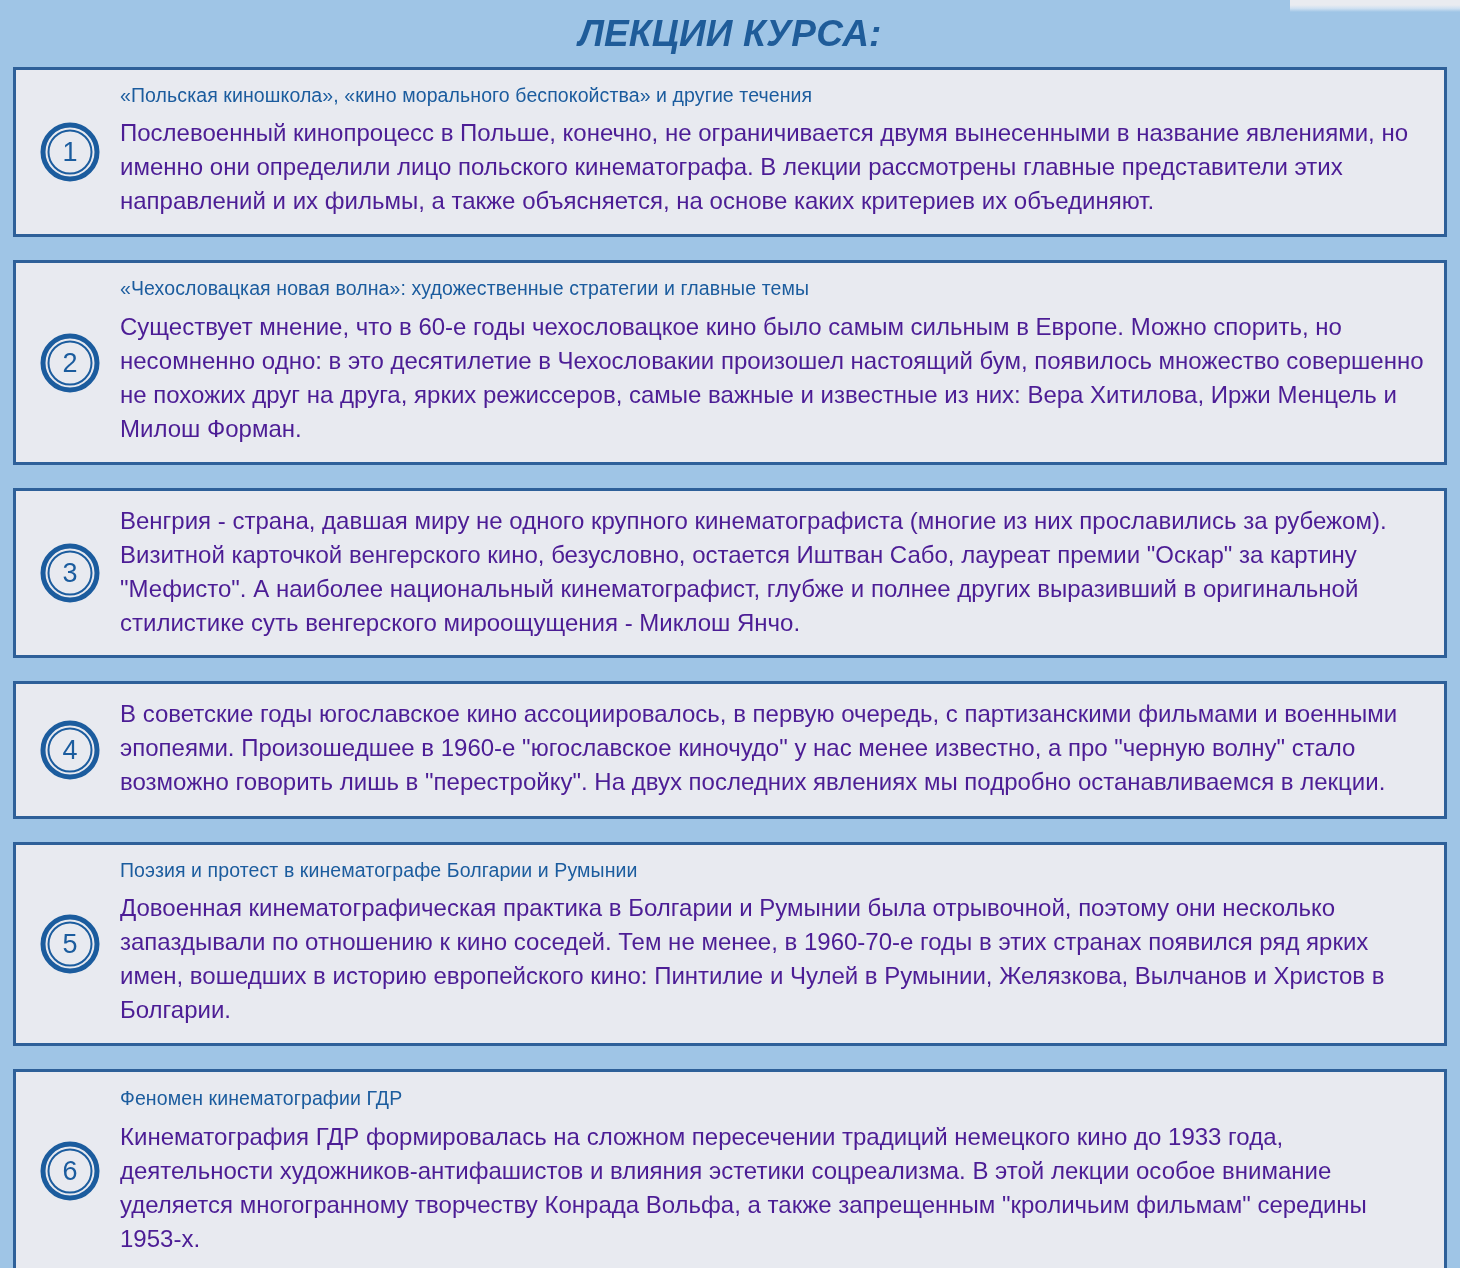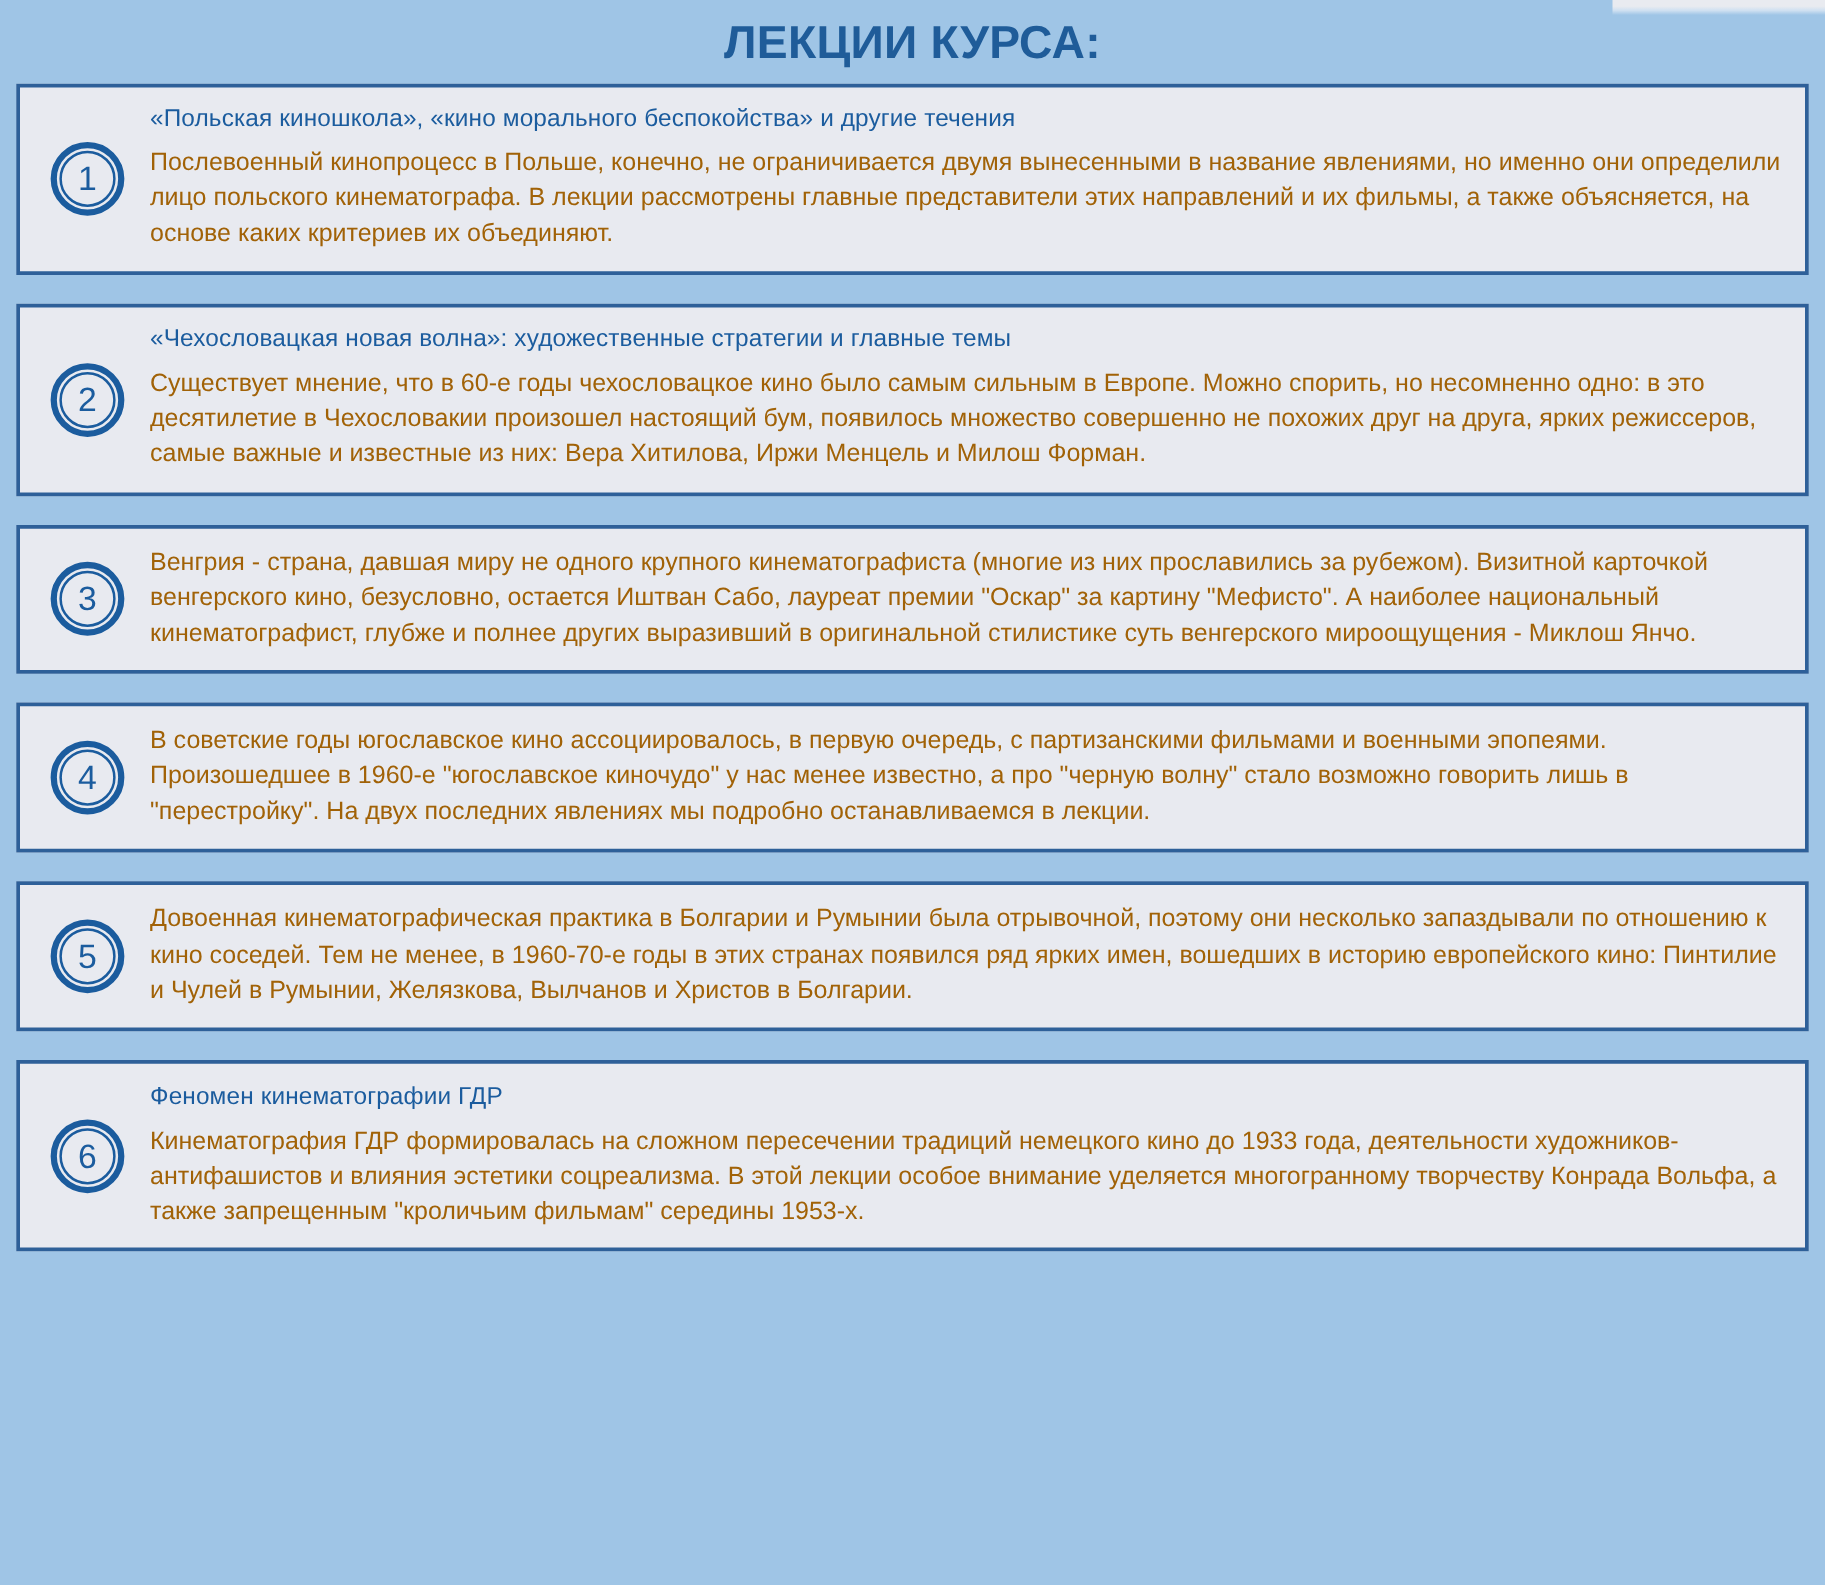--- a/index.html
+++ b/index.html
@@ -30,20 +30,21 @@
   .page-title {
     text-align: center;
     color: #1f5c99;
     font-size: 37px;
     font-weight: bold;
     letter-spacing: 0.2px;
     padding-top: 14px;
     padding-bottom: 12px;
     margin: 0;
     line-height: 1.1;
+    font-style: italic;
   }
 
   .lecture-list {
     position: relative;
     padding: 0 13px;
   }
 
   .lecture-card {
     position: relative;
     background: #e8eaf0;
@@ -70,22 +71,22 @@
   .card-heading {
     color: #1b5c9e;
     font-size: 19.5px;
     font-weight: normal;
     line-height: 1.25;
     margin: 0 0 9px 0;
     letter-spacing: 0.1px;
   }
 
   .card-body {
-    color: #a16207;
-    font-size: 20px;
+    color: #4c1d95;
+    font-size: 24px;
     line-height: 1.42;
     margin: 0;
     letter-spacing: 0px;
   }
 
   
   .lecture-card.c1 { padding-top: 13px; padding-bottom: 16px; }
   .lecture-card.c2 { padding-top: 13px; padding-bottom: 16px; }
   .lecture-card.c3 { padding-top: 13px; padding-bottom: 15px; }
   .lecture-card.c4 { padding-top: 13px; padding-bottom: 16px; }
@@ -148,20 +149,21 @@
   </div>
 
   <div class="lecture-card c5">
     <div class="badge">
       <svg width="62" height="62" viewBox="0 0 62 62">
         <circle cx="31" cy="31" r="27" fill="none" stroke="#1b5c9e" stroke-width="5"></circle>
         <circle cx="31" cy="31" r="21.5" fill="none" stroke="#1b5c9e" stroke-width="2"></circle>
         <text x="31" y="31" text-anchor="middle" dominant-baseline="central" font-family="Liberation Sans, sans-serif" font-size="27" fill="#1b5c9e">5</text>
       </svg>
     </div>
+    <p class="card-heading">Поэзия и протест в кинематографе Болгарии и Румынии</p>
     <p class="card-body">Довоенная кинематографическая практика в Болгарии и Румынии была отрывочной, поэтому они несколько запаздывали по отношению к кино соседей. Тем не менее, в 1960-70-е годы в этих странах появился ряд ярких имен, вошедших в историю европейского кино: Пинтилие и Чулей в Румынии, Желязкова, Вылчанов и Христов в Болгарии.</p>
   </div>
 
   <div class="lecture-card c6">
     <div class="badge">
       <svg width="62" height="62" viewBox="0 0 62 62">
         <circle cx="31" cy="31" r="27" fill="none" stroke="#1b5c9e" stroke-width="5"></circle>
         <circle cx="31" cy="31" r="21.5" fill="none" stroke="#1b5c9e" stroke-width="2"></circle>
         <text x="31" y="31" text-anchor="middle" dominant-baseline="central" font-family="Liberation Sans, sans-serif" font-size="27" fill="#1b5c9e">6</text>
       </svg>

